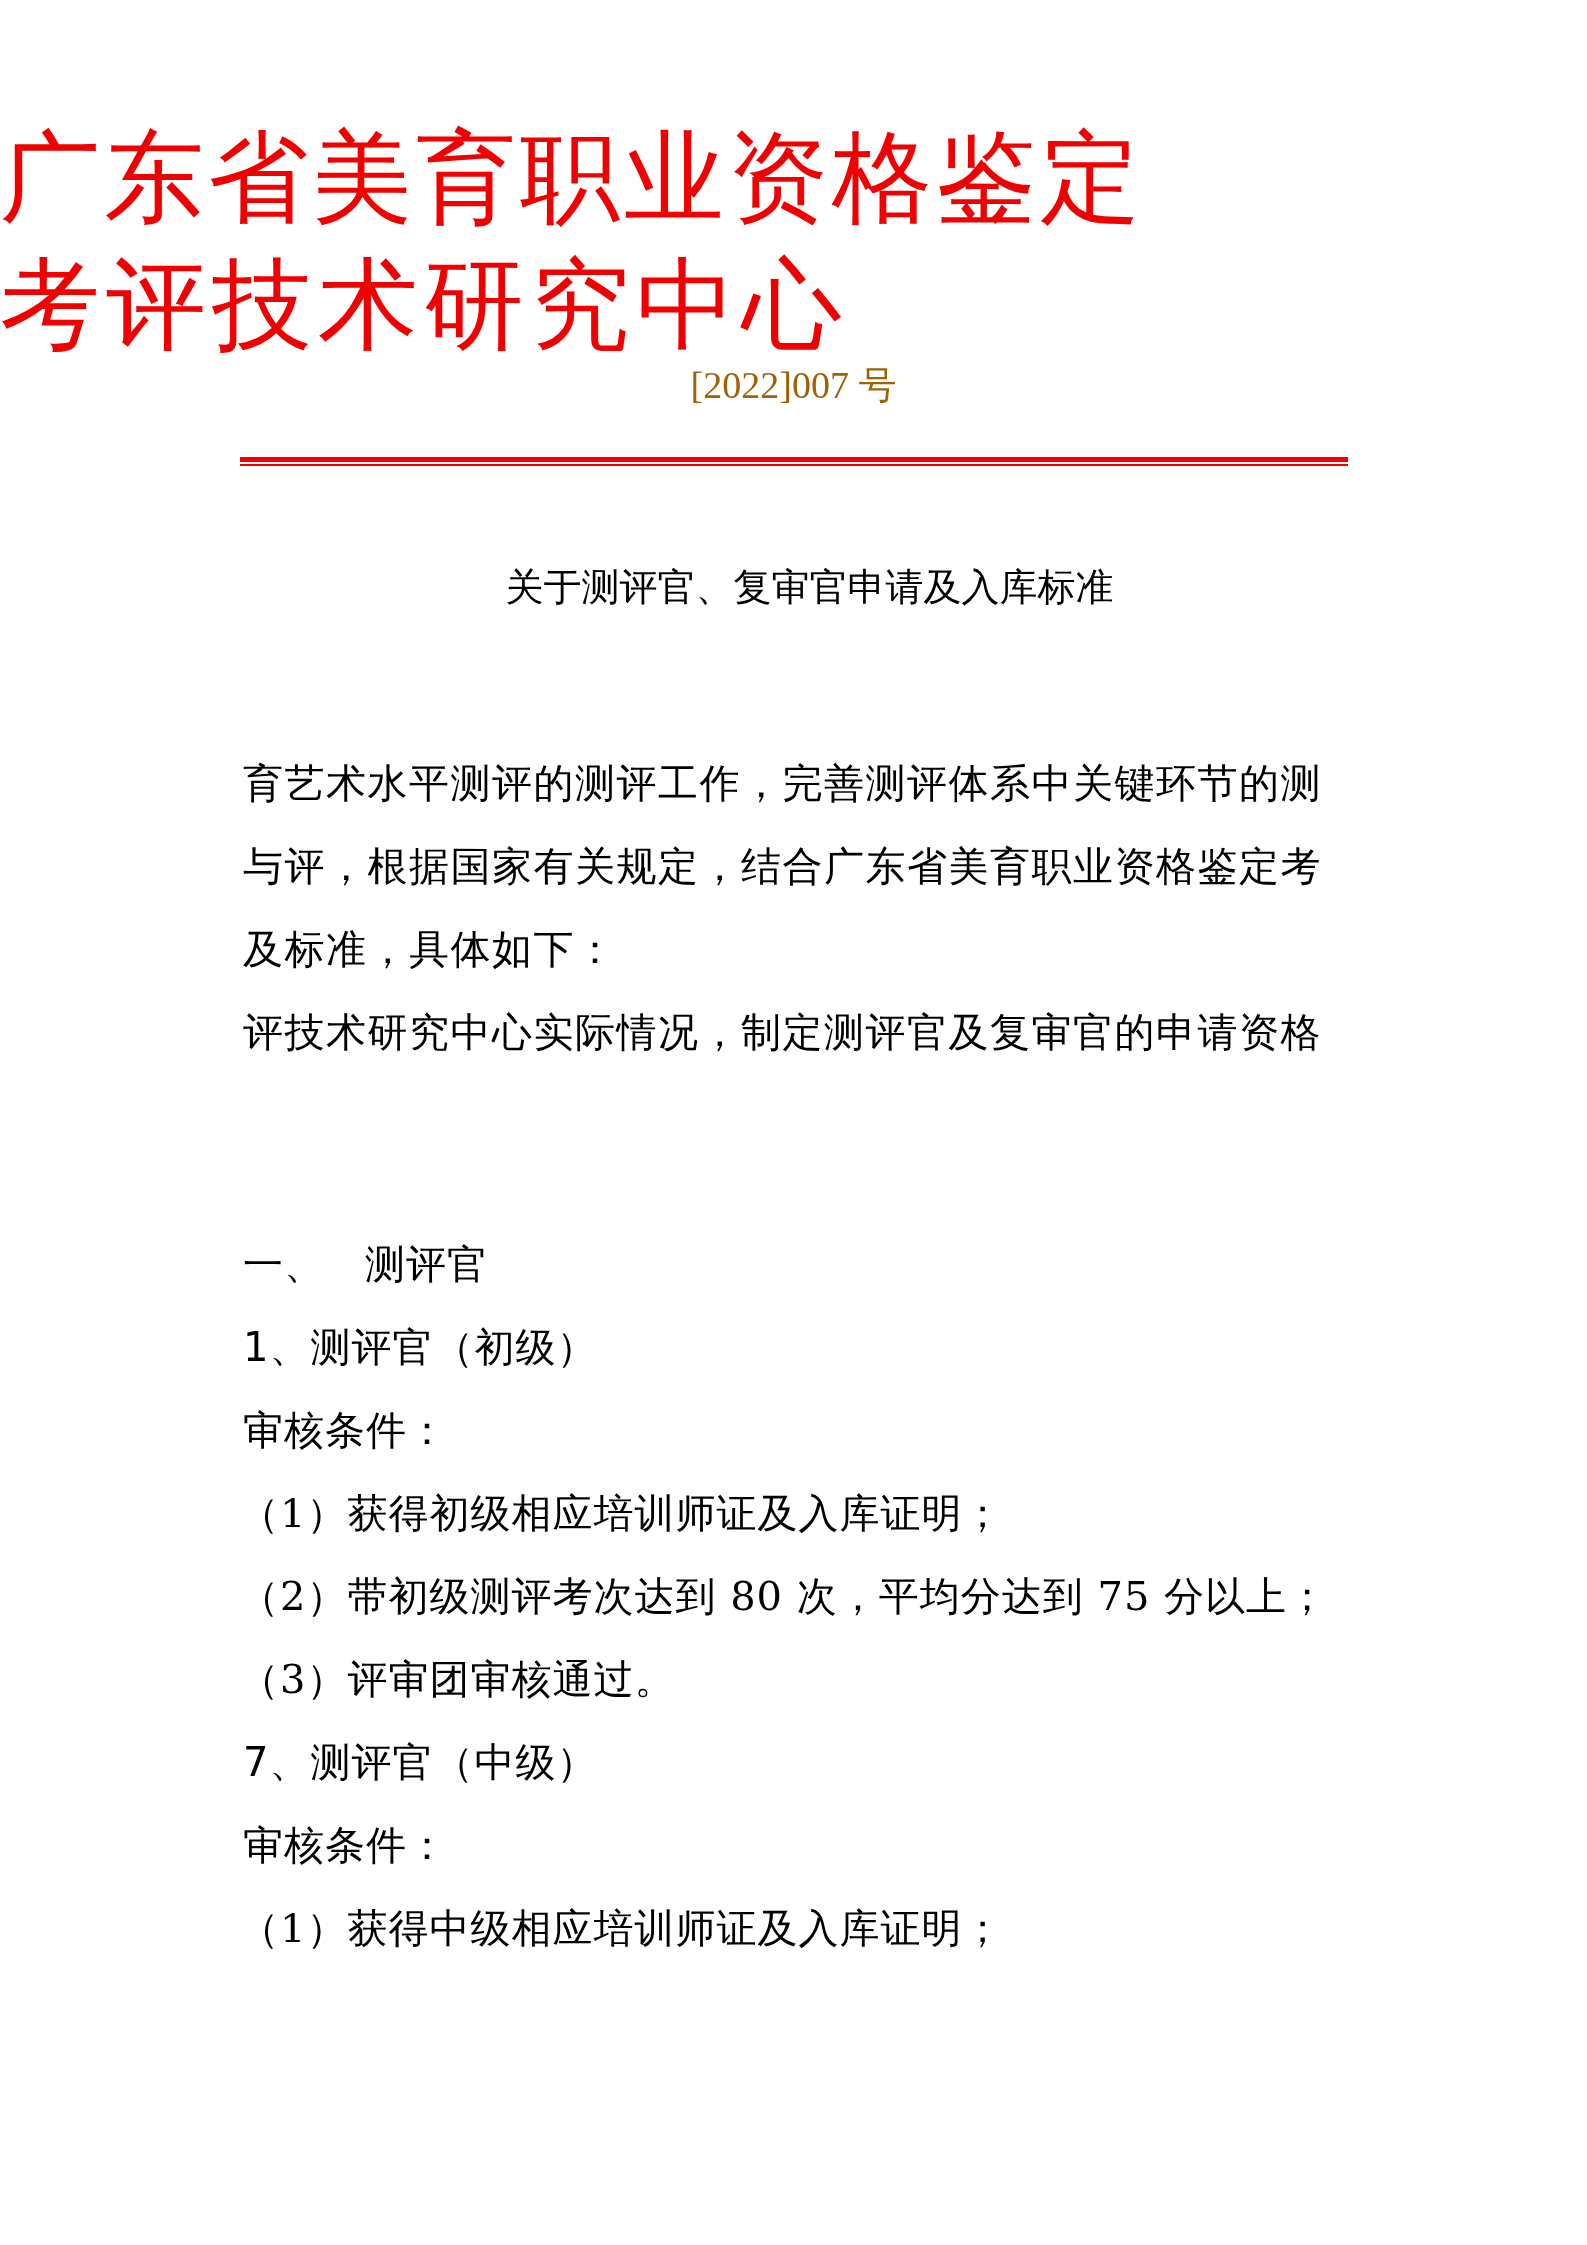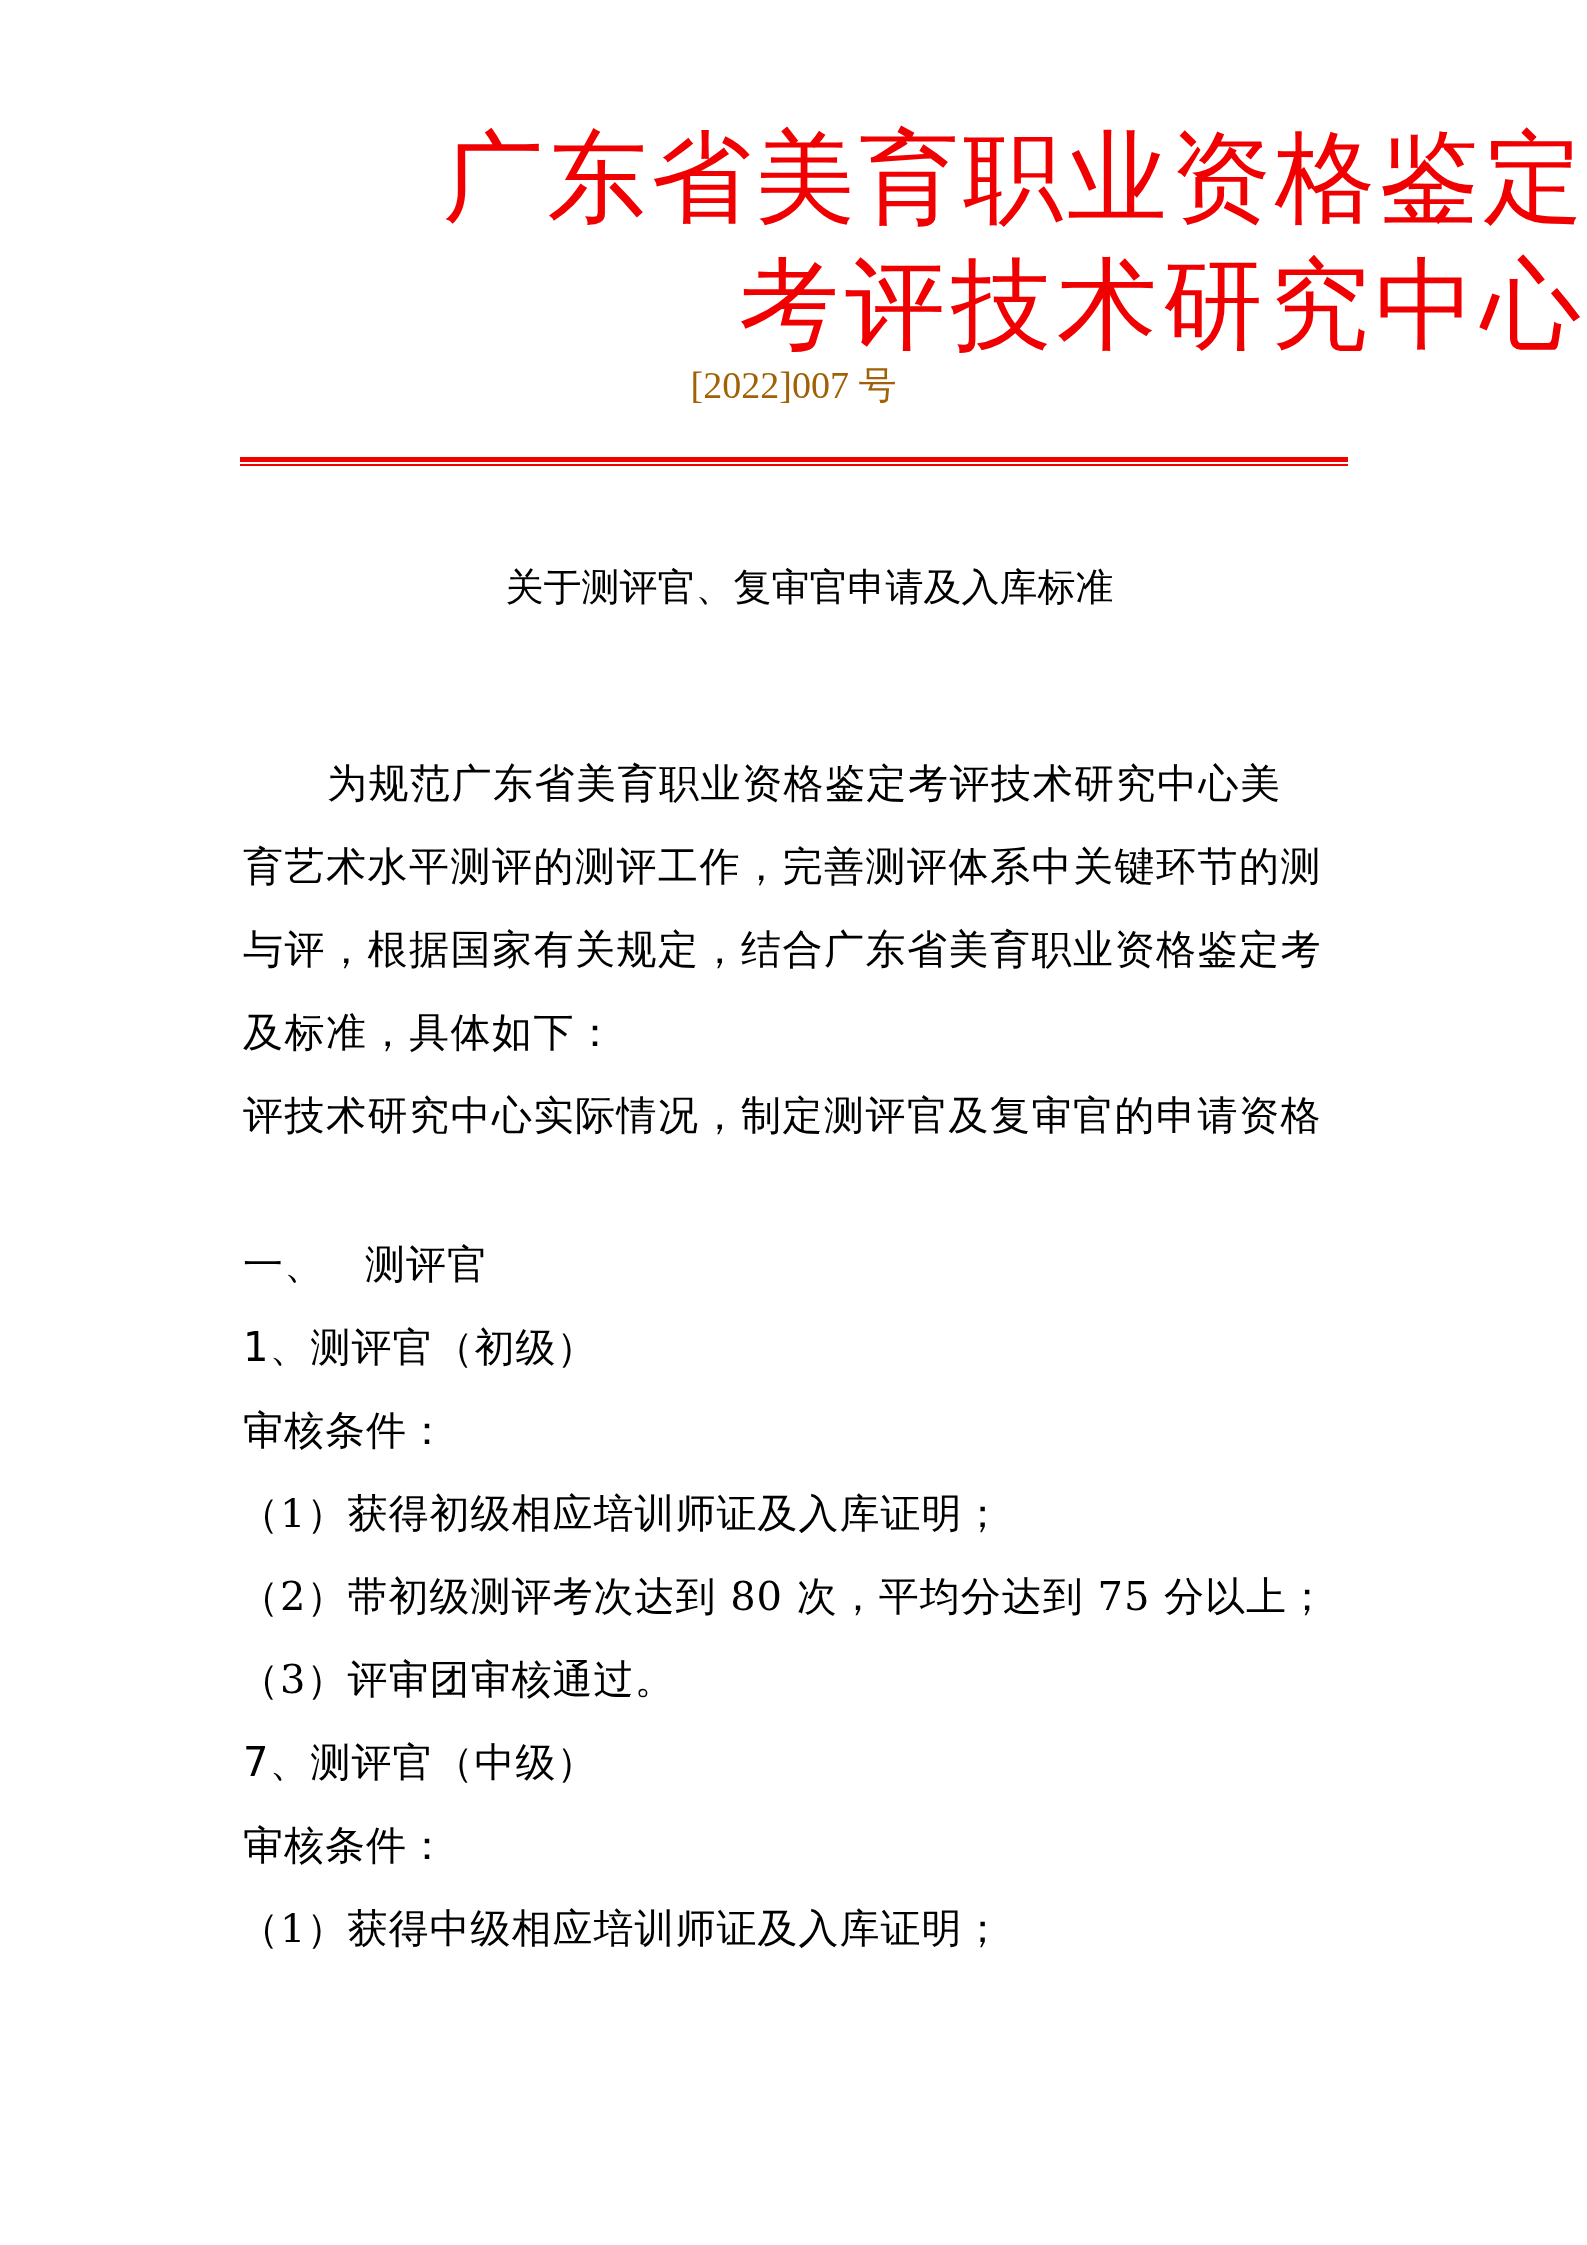--- a/index.html
+++ b/index.html
@@ -19,21 +19,21 @@
     position: absolute;
     left: 0; top: 0;
     width: 1587px;
     height: 2245px;
     background: #ffffff;
   }
   .letterhead {
     position: absolute;
     left: 0;
     width: 1587px;
-    text-align: right;
+    text-align: left;
     color: #f00000;
     font-family: "DejaVu Serif", "Liberation Serif", serif;
     font-size: 100px;
     line-height: 1;
     letter-spacing: 4px;
     white-space: nowrap;
   }
   .letterhead.line1 { top: 128px; }
   .letterhead.line2 { top: 255px; letter-spacing: 6px; }
   .doc-number {
@@ -126,21 +126,20 @@
   <div class="letterhead line2">考评技术研究中心</div>
 
   <div class="doc-number">[2022]007 号</div>
 
   <div class="rule thick"></div>
   <div class="rule thin"></div>
 
   <div class="doc-title">关于测评官、复审官申请及入库标准</div>
 
   <div class="body-text">
-    <span class="body-line first">为规范广东省美育职业资格鉴定考评技术研究中心美</span>
     <span class="body-line">育艺术水平测评的测评工作，完善测评体系中关键环节的测</span>
     <span class="body-line">与评，根据国家有关规定，结合广东省美育职业资格鉴定考</span>
     <span class="body-line">及标准，具体如下：</span>
     <span class="body-line">评技术研究中心实际情况，制定测评官及复审官的申请资格</span>
   </div>
 
   <div class="section" style="top:1223px;">
     <span class="section-heading">
       <span class="num">一、</span><span>测评官</span>
     </span>

